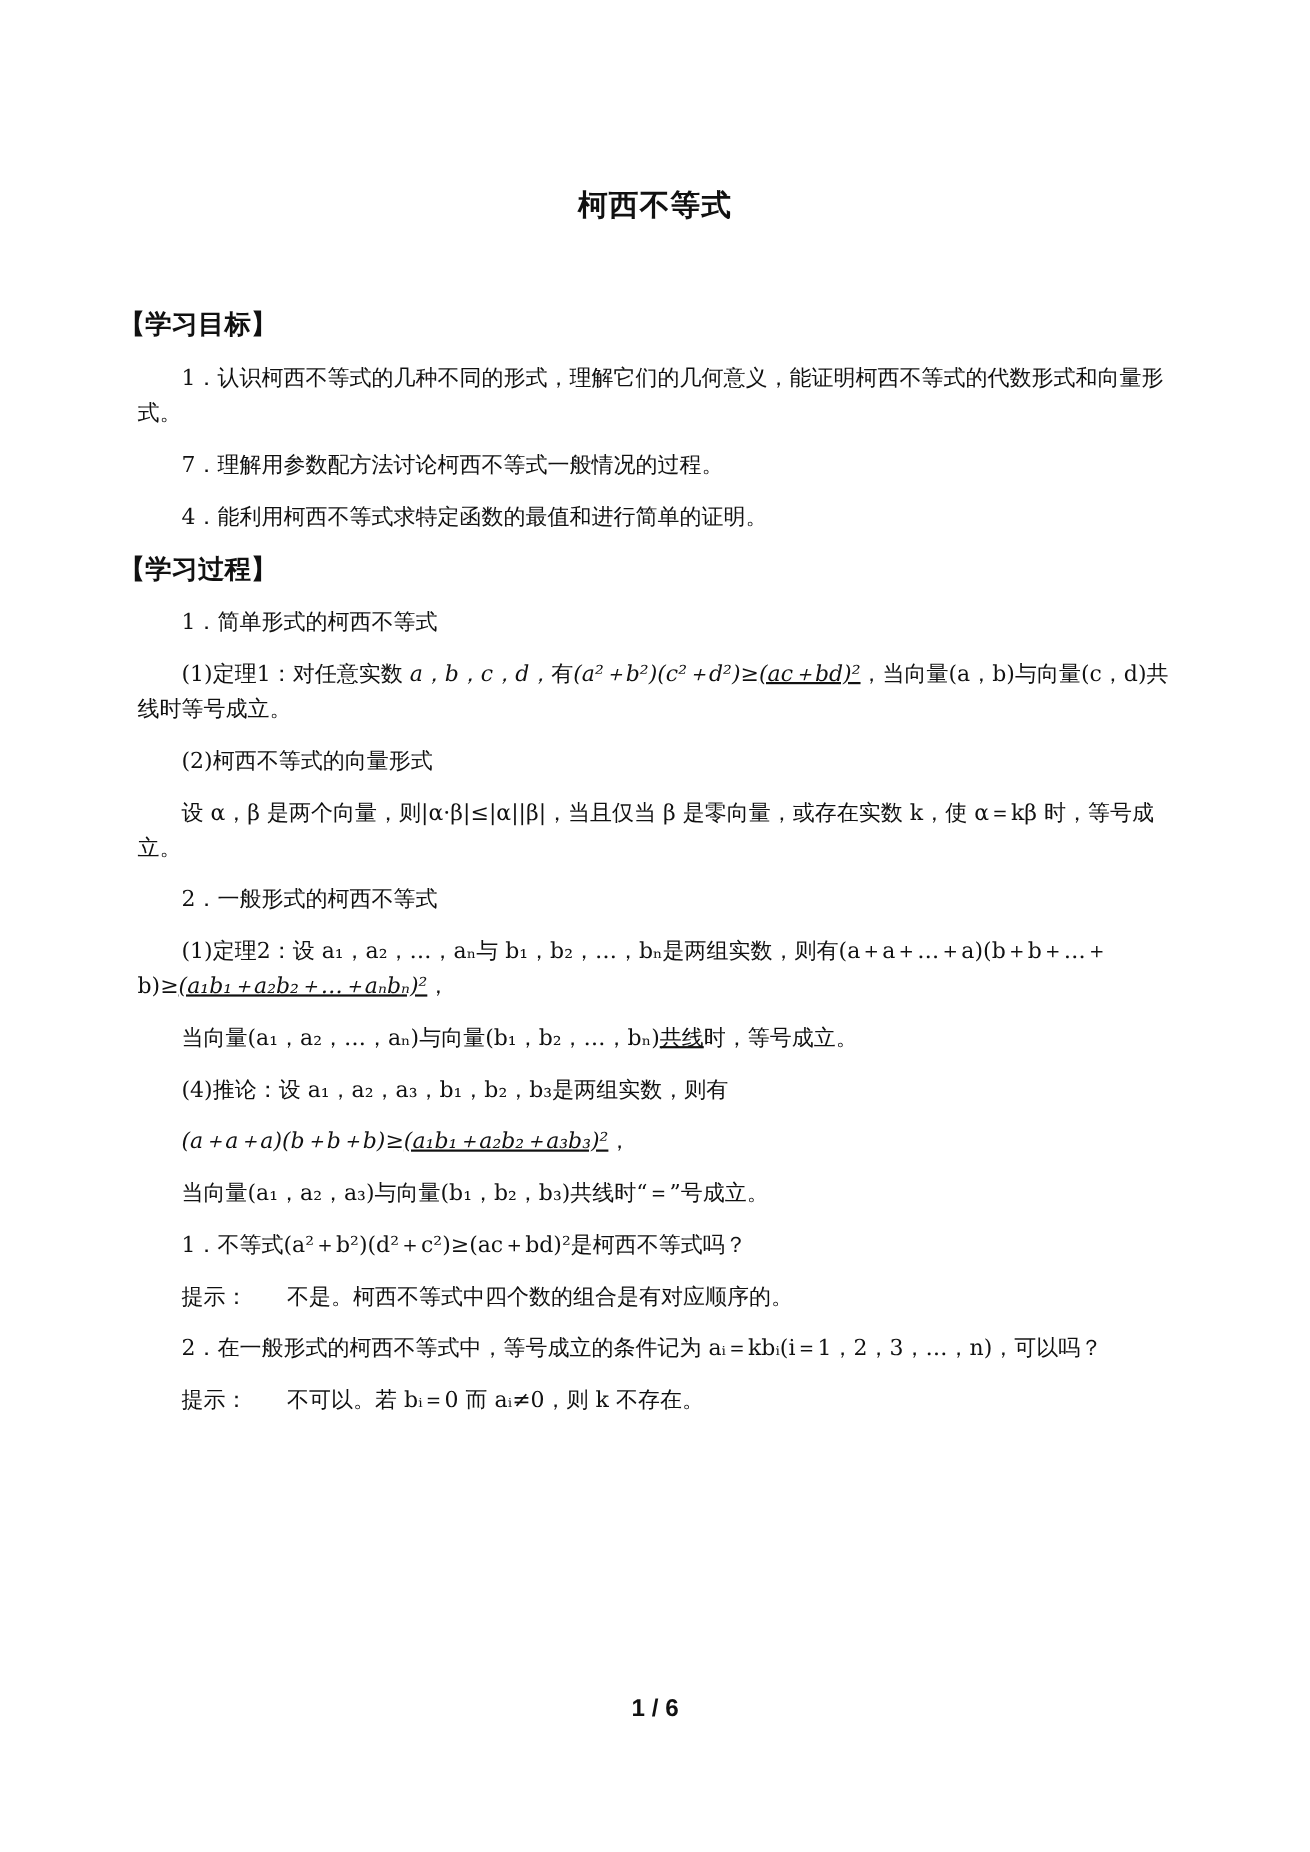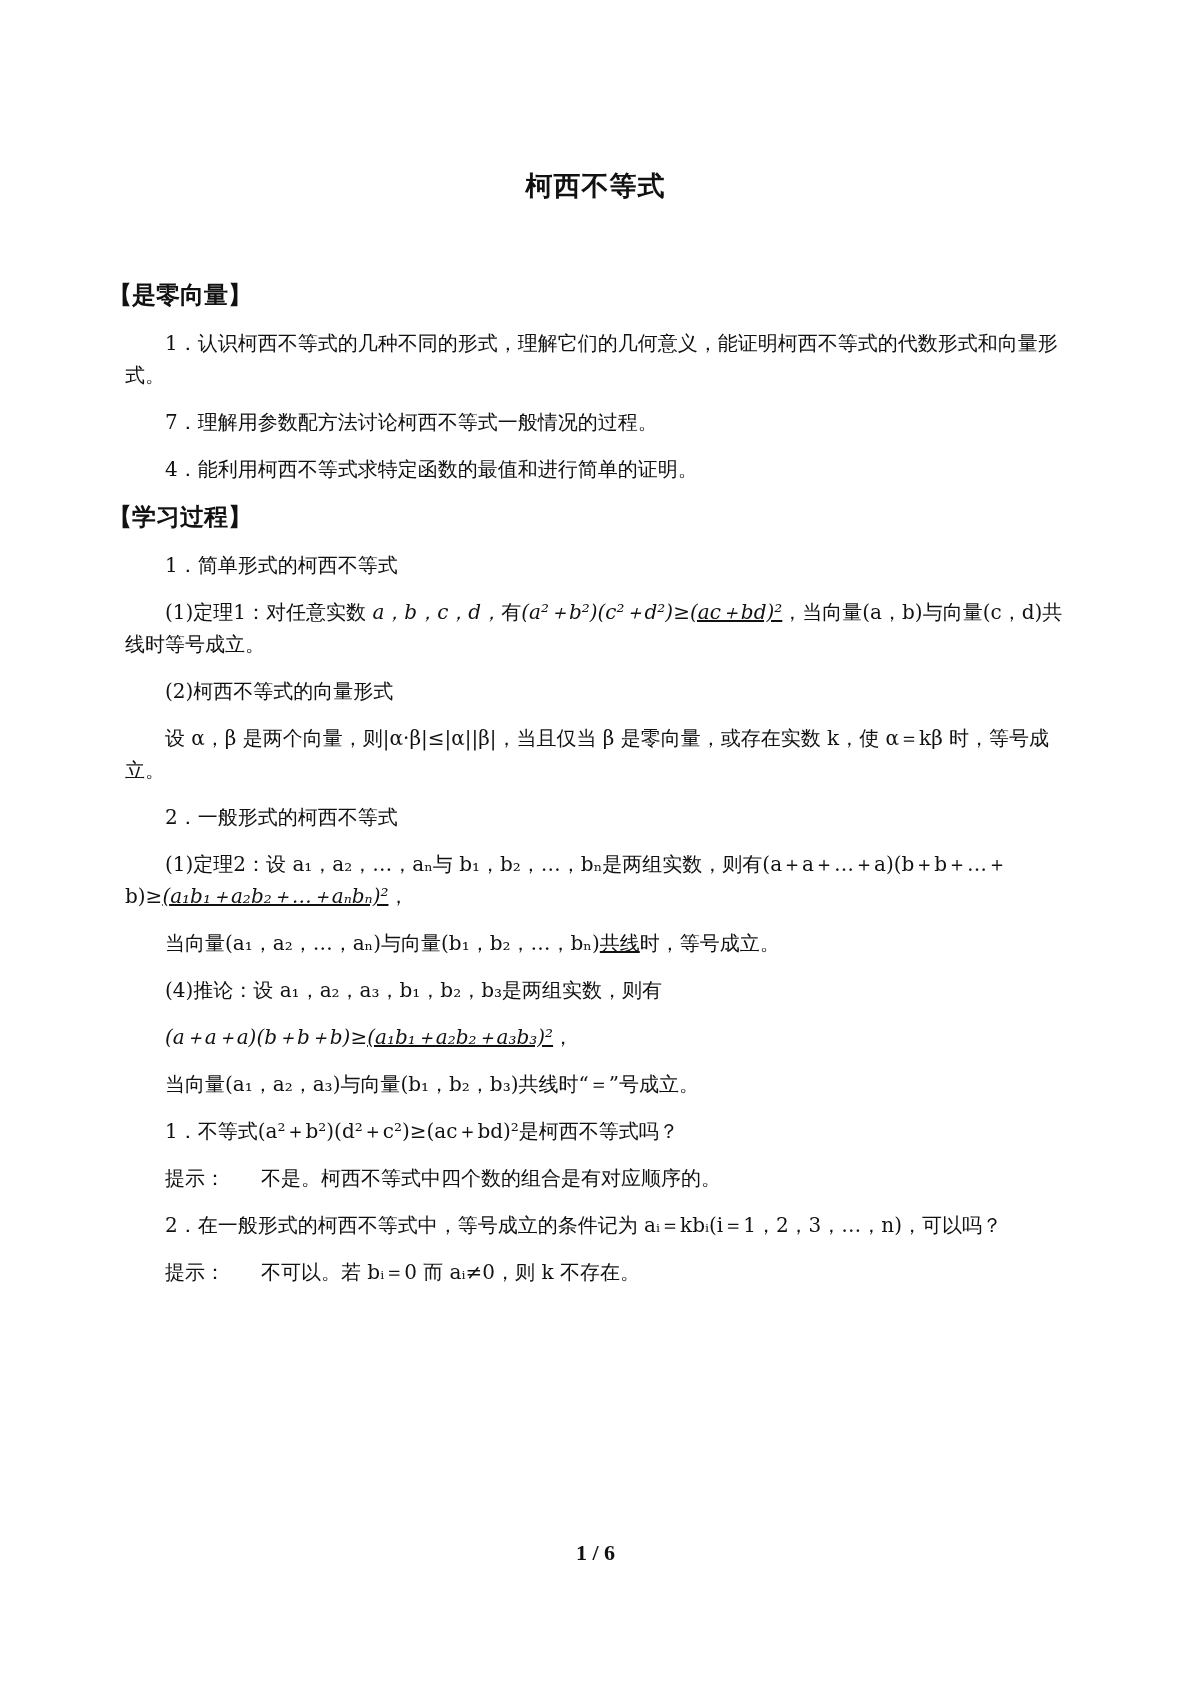--- a/index.html
+++ b/index.html
@@ -21,31 +21,31 @@
     .sec-head {
       font-family: "DejaVu Sans", "Liberation Sans", sans-serif;
       font-weight: bold; font-size: 24px; line-height: 34px; margin-left: -2px;
     }
     .p { text-indent: 2em; margin: 15px; }
     .p.noindent { text-indent: 0; }
     .m { font-style: italic; font-family: "DejaVu Serif", "Liberation Serif", serif; }
     .u { text-decoration: underline; }
     .pagenum {
       position: absolute; top: 1540px; left: 0; width: 1191px; text-align: center;
-      font-family: Liberation Serif, serif; font-weight: bold; font-size: 22px;
+      font-family: Liberation Sans, sans-serif; font-weight: bold; font-size: 22px;
     }
   </style>
 </head>
 <body>
 
 <div class="page">
   <div class="title">柯西不等式</div>
 
   <div class="content">
-    <div class="sec-head">【是零向量】</div>
+    <div class="sec-head">【学习目标】</div>
     <p class="p">1．认识柯西不等式的几种不同的形式，理解它们的几何意义，能证明柯西不等式的代数形式和向量形式。</p>
     <p class="p">7．理解用参数配方法讨论柯西不等式一般情况的过程。</p>
     <p class="p">4．能利用柯西不等式求特定函数的最值和进行简单的证明。</p>
 
     <div class="sec-head">【学习过程】</div>
     <p class="p">1．简单形式的柯西不等式</p>
     <p class="p">
       <span>(1)定理1：对任意实数</span><span class="m"> a，b，c，d，</span><span>有</span><span class="m">(a²＋b²)(c²＋d²)≥</span><span class="m u">(ac＋bd)²</span><span>，当向量(a，b)与向量(c，d)共线时等号成立。</span>
     </p>
     <p class="p">(2)柯西不等式的向量形式</p>

